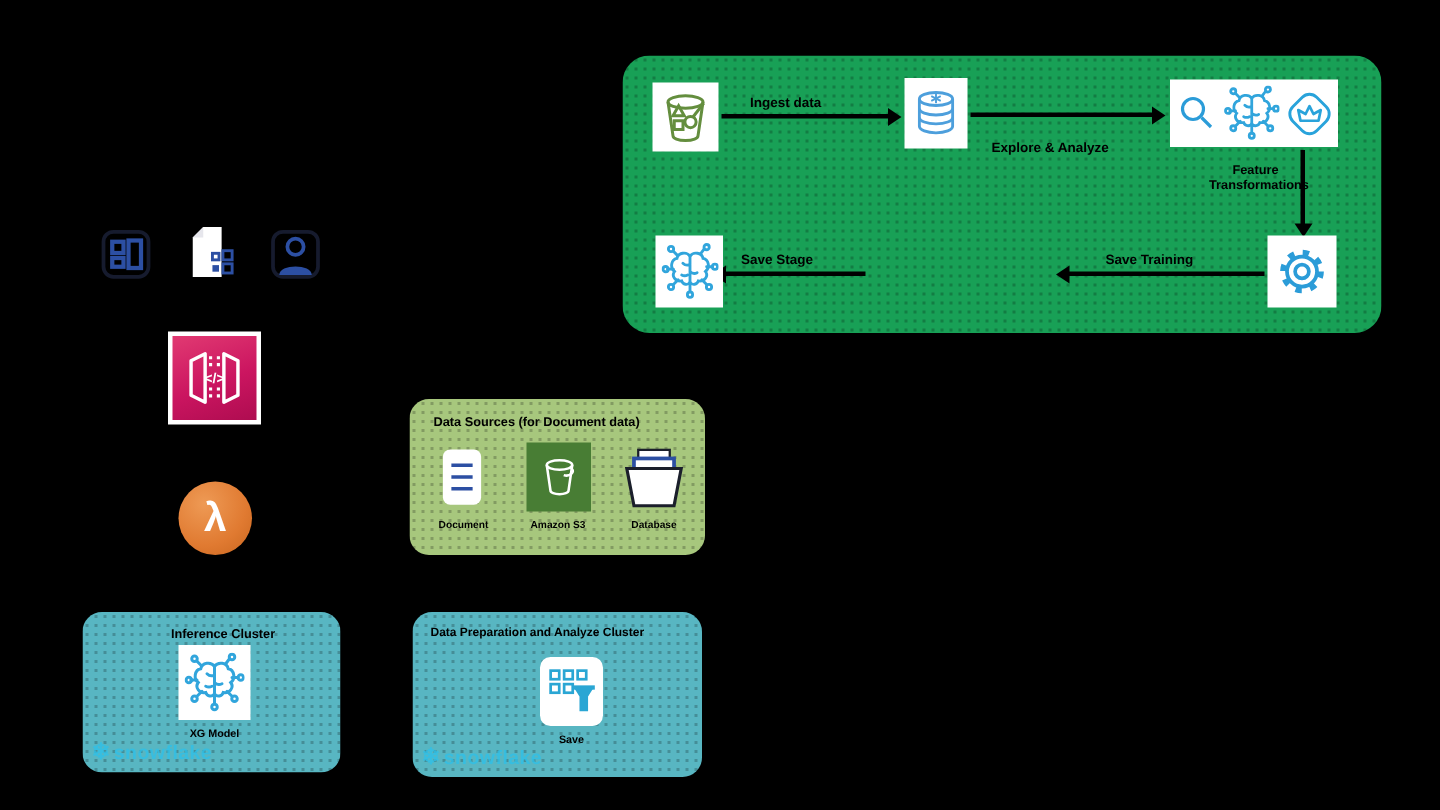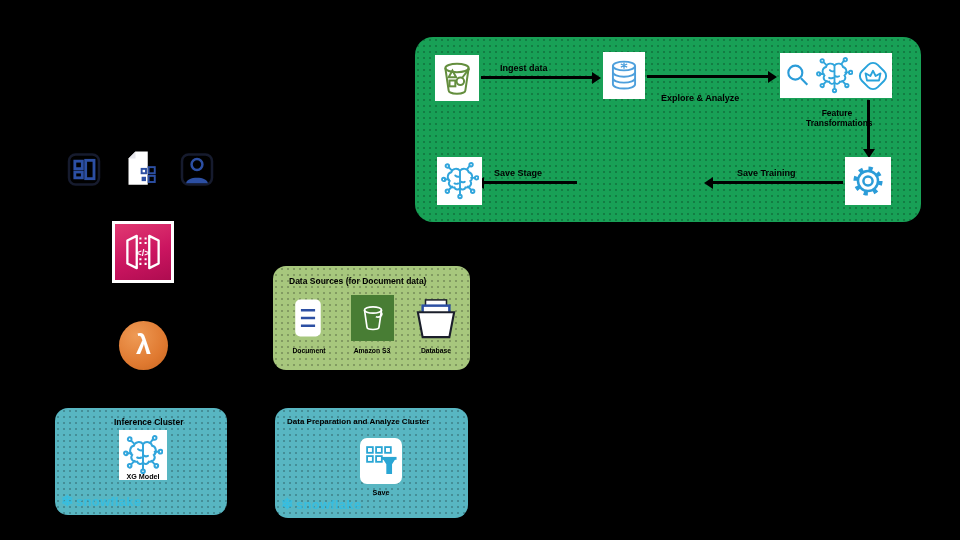--- a/index.html
+++ b/index.html
@@ -236,21 +236,21 @@
           <circle cx="8" cy="5" r="2.2"></circle>
             <circle cx="38" cy="3.5" r="2.2"></circle>
             <circle cx="3.5" cy="22" r="2.2"></circle>
           <circle cx="45" cy="20" r="2.2"></circle>
             <circle cx="8" cy="37" r="2.2"></circle>
             <circle cx="40" cy="37" r="2.2"></circle>
           <circle cx="24" cy="43.5" r="2.2"></circle>
         </g>
       </svg>
     </div>
-    <div class="slbl" style="left:58px;top:64px;width:60px;font-size:7.2px;">XG Model</div>
+    <div class="slbl" style="left:58px;top:76px;width:60px;font-size:7.2px;">XG Model</div>
 
     <div class="snow" style="left:6px;top:84px;">
       <span class="g">❄</span><span>snowflake</span>
     </div>
   </div>
 
   <div class="panel sm" style="left:275px;top:408px;width:193px;height:110px;background-color:#58B6C2;">
     <div class="ptitle" style="left:12px;top:9px;font-size:8px;">Data Preparation and Analyze Cluster</div>
 
     <div class="wbox" style="left:85px;top:30px;width:42px;height:46px;border-radius:7px;">

